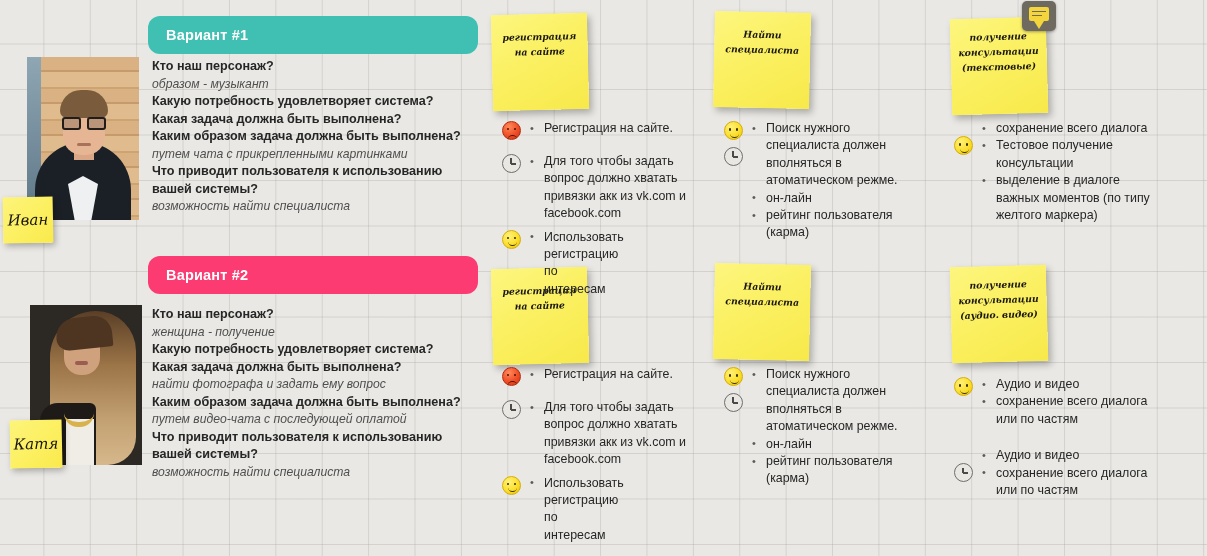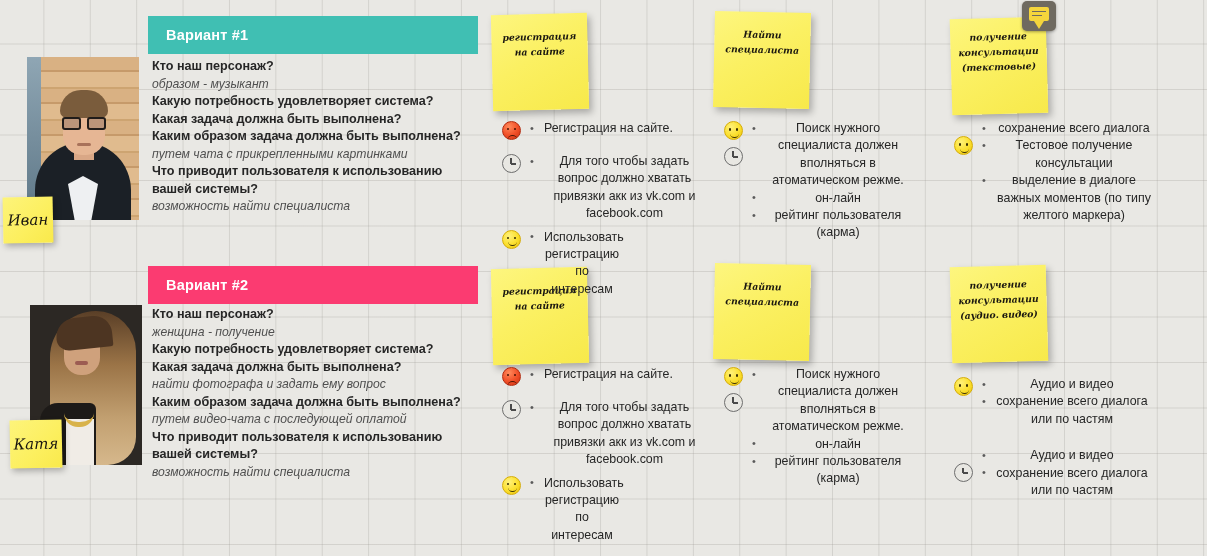--- a/index.html
+++ b/index.html
@@ -38,23 +38,24 @@
     height: 38px;
     width: 330px;
     left: 148px;
     display: flex;
     align-items: center;
     padding-left: 18px;
     color: #ffffff;
     font-weight: bold;
     font-size: 14.5px;
     letter-spacing: 0.2px;
+    border-radius: 12px;
   }
   .variant-bar.v1 { top: 16px;  background: #40bfb3; }
-  .variant-bar.v2 { top: 266px; background: #fb3b71; }
+  .variant-bar.v2 { top: 256px; background: #fb3b71; }
 
   
   .persona-photo {
     position: absolute;
     width: 112px;
     overflow: hidden;
     background: #3a3430;
   }
   .persona-photo.p1 { left: 27px; top: 57px;  height: 163px; }
   .persona-photo.p2 { left: 30px; top: 305px; height: 160px; }
@@ -222,21 +223,21 @@
     border-right: 5px solid transparent;
     border-top: 8px solid #f5d53c;
   }
   .chat-badge .bubble i {
     position: absolute; left: 3px; width: 14px; height: 1.8px; background: #6f6a60;
   }
   .chat-badge .bubble i:nth-child(1) { top: 3.5px; }
   .chat-badge .bubble i:nth-child(2) { top: 7.5px; width: 10px; }
 
   
-  .req-group { position: absolute; text-align: center; }
+  .req-group { position: absolute; }
   .req-row { display: flex; align-items: flex-start; margin-bottom: 0; }
   .req-icon-col {
     width: 28px; flex: 0 0 28px; padding-top: 1px;
   }
   .req-list { list-style: none; }
   .req-list li {
     position: relative;
     padding-left: 16px;
     font-size: 12.4px;
     line-height: 17.4px;

